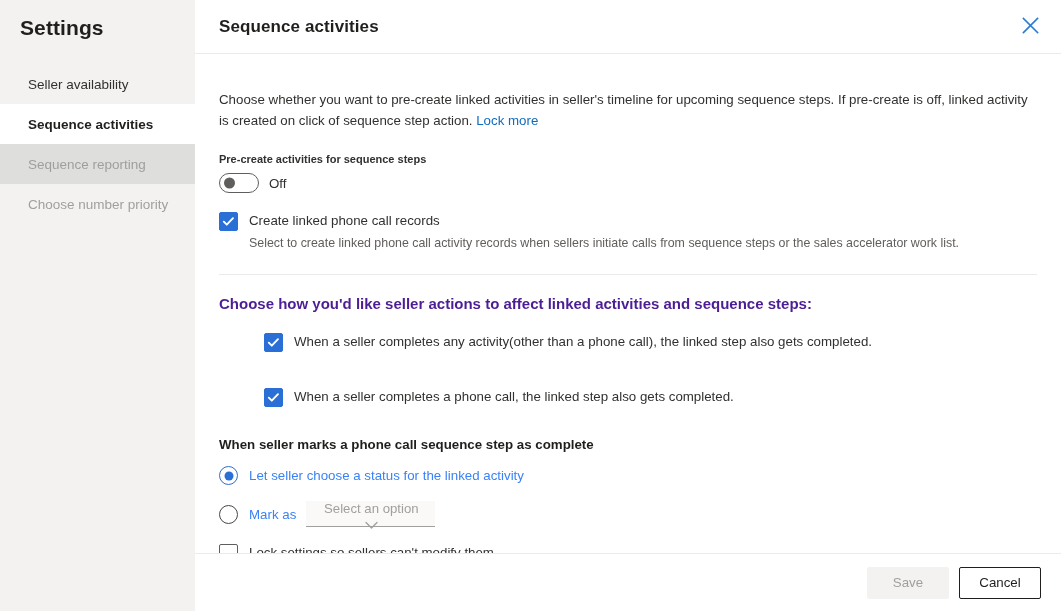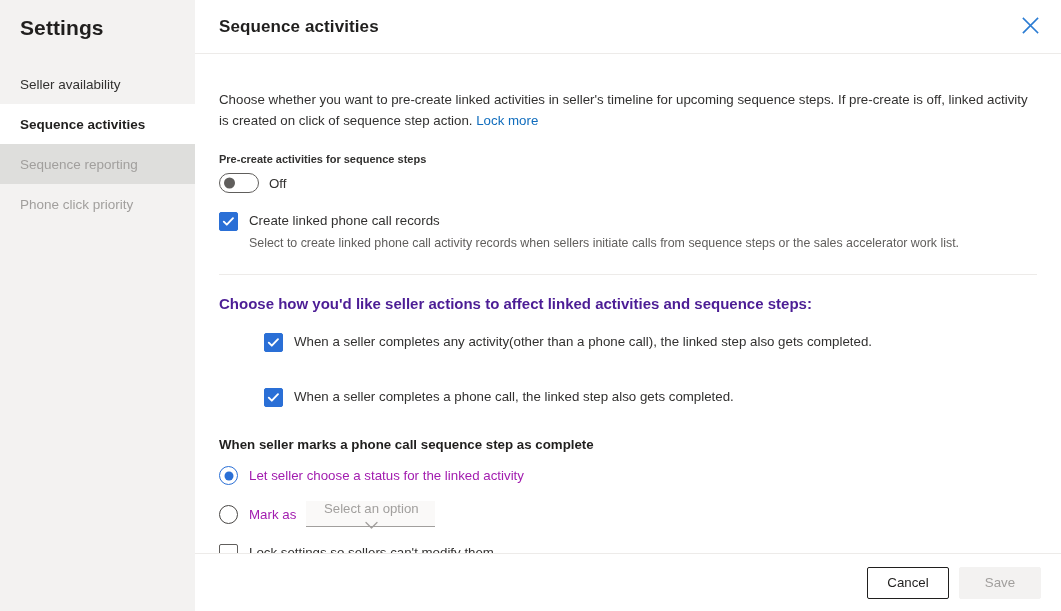--- a/index.html
+++ b/index.html
@@ -42,21 +42,21 @@
   }
   .nav {
     margin-top: 22px;
     display: flex;
     flex-direction: column;
   }
   .nav-item {
     height: 40px;
     display: flex;
     align-items: center;
-    padding-left: 20px;
+    padding-left: 28px;
     font-size: 13.5px;
     color: #323130;
     cursor: pointer;
     user-select: none;
     background: transparent;
   }
   .nav-item.active {
     background: #ffffff;
     font-weight: 700;
     color: #201f1e;
@@ -255,21 +255,21 @@
     top: 50%;
     transform: translate(-50%, -50%);
     width: 9px;
     height: 9px;
     border-radius: 50%;
     background: #2a6fd6;
   }
   .radio-label {
     margin-left: 11px;
     font-size: 13.3px;
-    color: #a21caf;
+    color: #3b82f6;
   }
 
   .dropdown {
     margin-left: 10px;
     width: 129px;
     height: 26px;
     background: #faf9f8;
     border: none;
     border-bottom: 1px solid #a19f9d;
     display: flex;
@@ -330,21 +330,21 @@
       <div class="nav-item">
         <span>Seller availability</span>
       </div>
       <div class="nav-item active">
         <span>Sequence activities</span>
       </div>
       <div class="nav-item shaded muted">
         <span>Sequence reporting</span>
       </div>
       <div class="nav-item muted">
-        <span>Phone click priority</span>
+        <span>Choose number priority</span>
       </div>
     </nav>
   </aside>
 
   <section class="panel">
 
     <header class="panel-header">
       <div class="panel-title">Sequence activities</div>
       <button class="close-btn">
         <span>
@@ -431,18 +431,18 @@
           <span>
             
           </span>
         </span>
         <span class="cb-label">Lock settings so sellers can't modify them</span>
       </div>
 
     </div>
 
     <footer class="panel-footer">
+      <button class="btn btn-save">Save</button>
       <button class="btn btn-cancel">Cancel</button>
-      <button class="btn btn-save">Save</button>
     </footer>
 
   </section>
 </div>
 
 </body></html>

